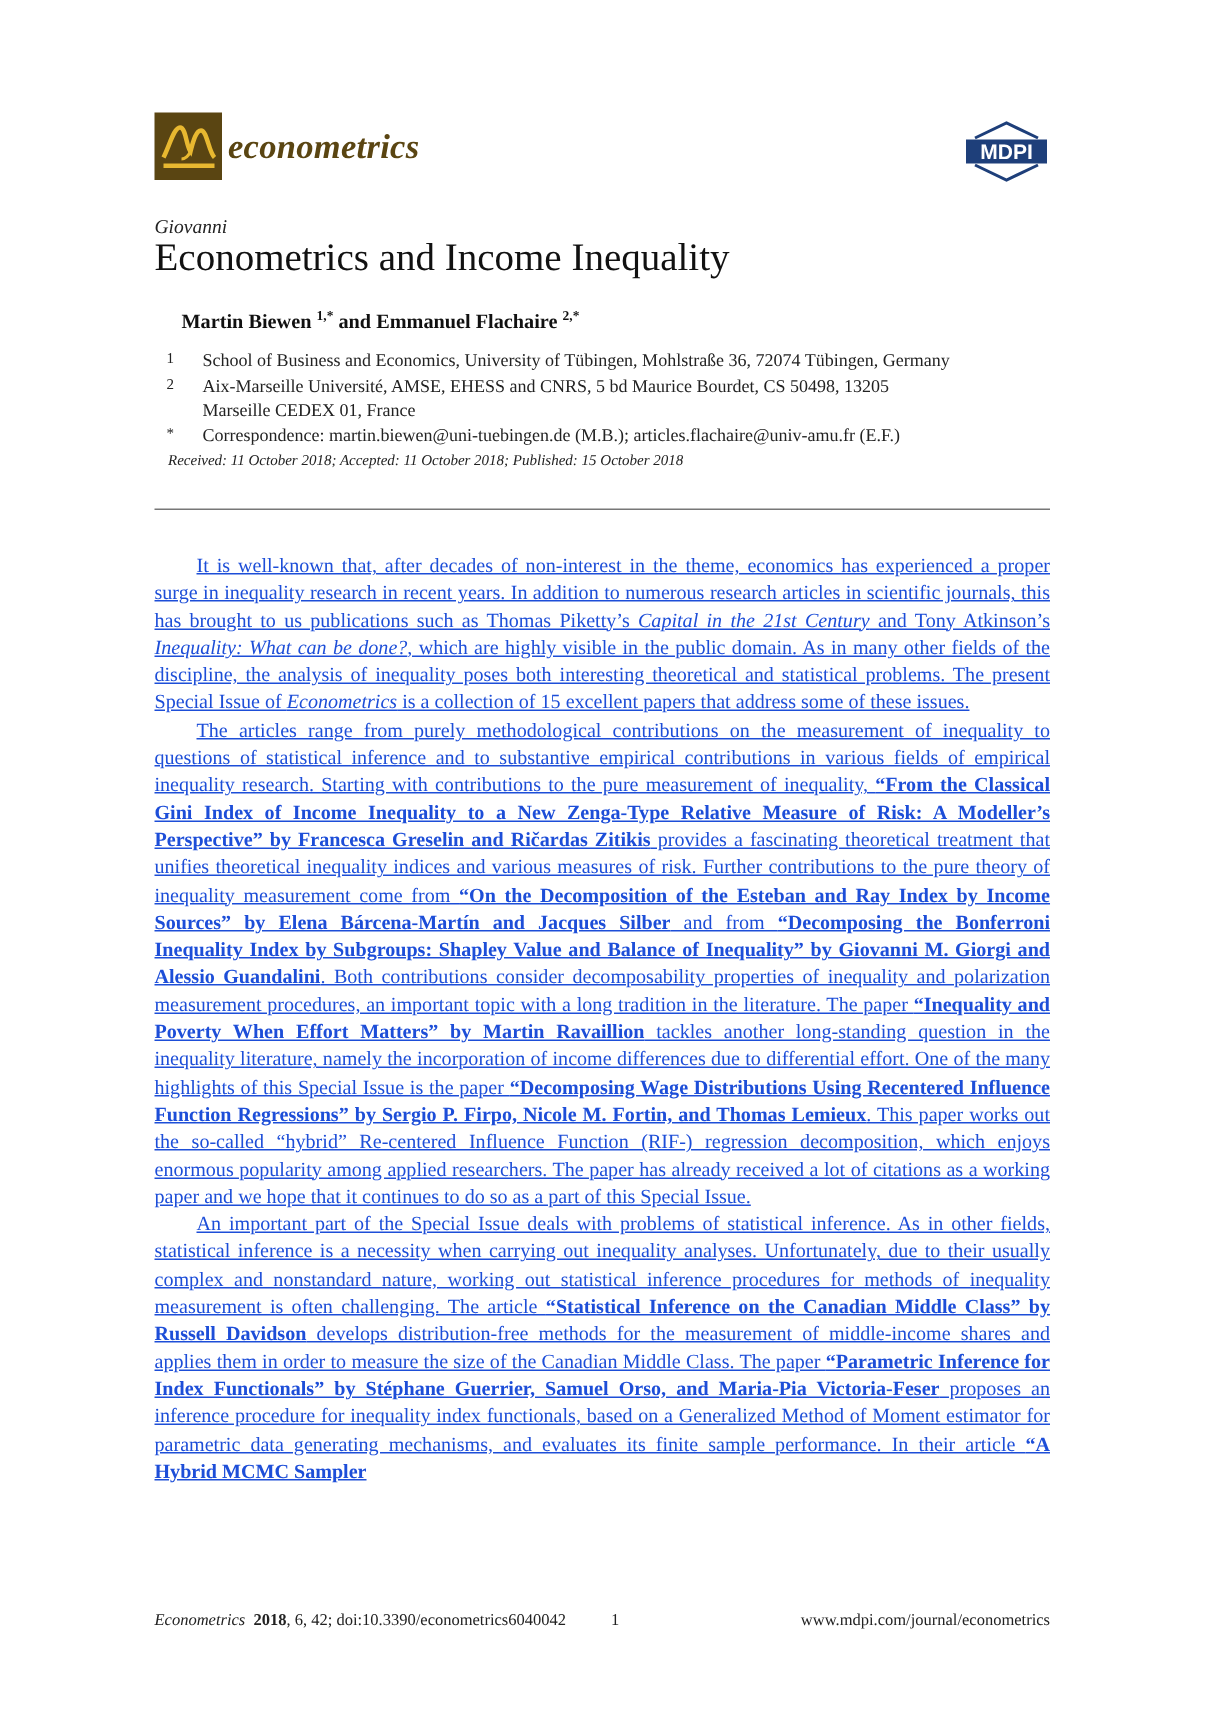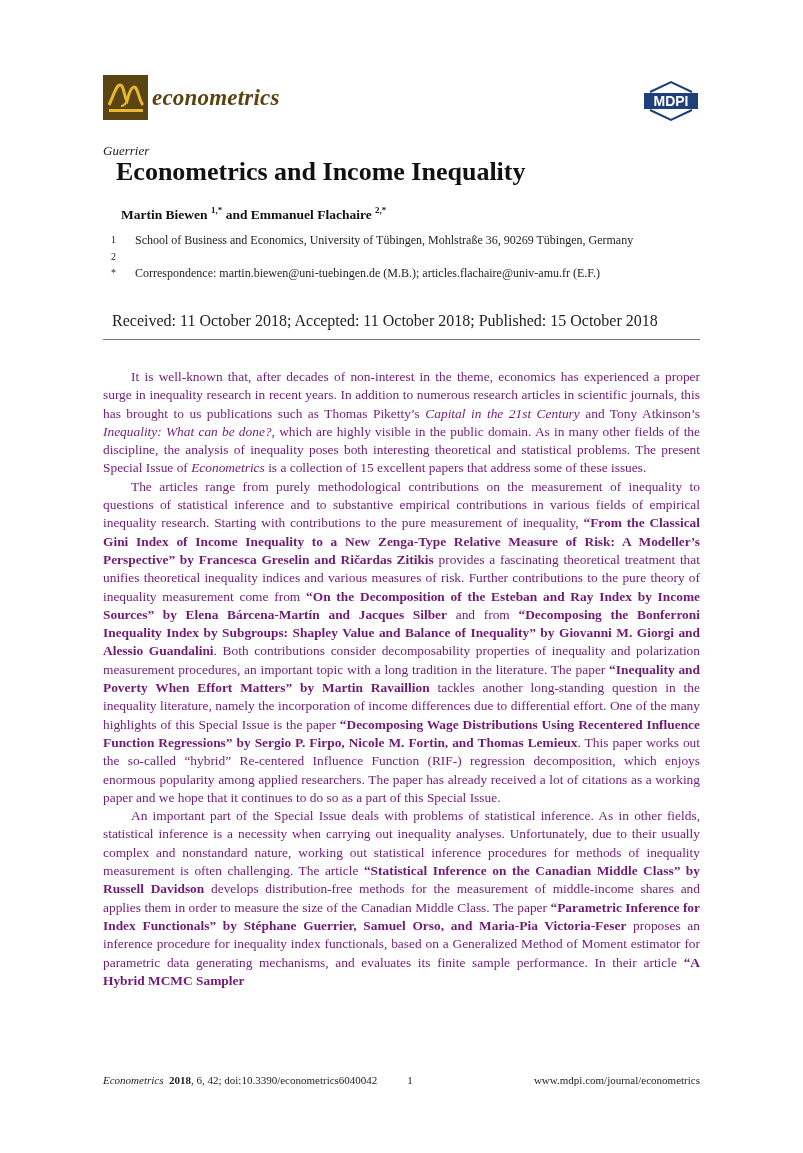--- a/index.html
+++ b/index.html
@@ -4,30 +4,30 @@
 <style>
   html, body { margin: 0; padding: 0; background: #ffffff; }
   body { width: 803px; height: 1153px; position: relative; overflow: hidden;
          font-family: "Liberation Serif", "DejaVu Serif", serif; color: #111; }
   .logo { position: absolute; left: 103px; top: 75px; display: flex; align-items: center; }
   .logo-box { width: 45px; height: 45px; background: #5a4512; position: relative; }
   .logo-box svg { position: absolute; left: 0; top: 0; }
   .logo-text { margin-left: 4px; font-style: italic; font-weight: bold; font-size: 23px; color: #5a4512; letter-spacing: 0.2px; }
   .mdpi { position: absolute; left: 640px; top: 80px; width: 62px; height: 42px; text-align: right; }
   .article-type { position: absolute; left: 103px; top: 143px; font-style: italic; font-size: 13px; color: #222; }
-  .title { position: absolute; left: 116px; top: 157px; font-size: 26px; font-weight: bold; color: #111; }
+  .title { position: absolute; left: 103px; top: 157px; font-size: 26px; font-weight: normal; color: #111; }
   .authors { position: absolute; left: 121px; top: 205px; font-size: 13.5px; font-weight: bold; }
   .authors sup { font-size: 9px; }
   .affils { position: absolute; left: 103px; top: 232px; font-size: 12px; line-height: 16.5px; color: #222; }
   .affil-row { display: flex; }
   .affil-mark { width: 24px; padding-left: 8px; font-size: 10px; }
   .affil-text { width: 570px; }
-  .dates { position: absolute; left: 112px; top: 312px; font-size: 16px; color: #222; }
+  .dates { position: absolute; left: 112px; top: 302px; font-size: 10px; color: #222; font-style: italic; }
   .rule { position: absolute; left: 103px; top: 339px; width: 597px; height: 1px; background: #777; }
-  .body { position: absolute; left: 103px; top: 368px; width: 597px; font-size: 13.4px; line-height: 18.3px; text-align: justify; color: #701a75; }
+  .body { position: absolute; left: 103px; top: 368px; width: 597px; font-size: 13.4px; line-height: 18.3px; text-align: justify; color: #1d4ed8; text-decoration: underline; }
   .body p { margin: 0; text-indent: 28px; }
   .body b { font-weight: bold; }
   .footer { position: absolute; left: 103px; top: 1074px; width: 597px; font-size: 11px; color: #222; display: flex; }
   .footer .journal { font-style: italic; }
   .footer .page-num { margin-left: 30px; }
   .footer .url { margin-left: auto; font-family: Liberation Serif, serif; }
 </style>
 </head>
 <body>
 
@@ -43,36 +43,37 @@
 </div>
 
 <div class="mdpi">
   <svg width="62" height="42" viewBox="0 0 62 42">
     <path d="M10 12 L31 2 L52 12 M10 30 L31 40 L52 30" fill="none" stroke="#1e3f7a" stroke-width="2"></path>
     <rect x="4" y="13" width="54" height="16" fill="#1e3f7a"></rect>
     <text x="31" y="26" text-anchor="middle" font-family="Liberation Sans, sans-serif" font-weight="bold" font-size="14" fill="#ffffff">MDPI</text>
   </svg>
 </div>
 
-<div class="article-type">Guerrier</div>
+<div class="article-type">Giovanni</div>
 <div class="title">Econometrics and Income Inequality</div>
 
 <div class="authors">
   <span>Martin Biewen</span>
   <sup>1,*</sup><span> and </span><span>Emmanuel Flachaire</span>
   <sup>2,*</sup>
 </div>
 
 <div class="affils">
   <div class="affil-row">
     <span class="affil-mark">1</span>
-    <span class="affil-text">School of Business and Economics, University of Tübingen, Mohlstraße 36, 90269 Tübingen, Germany</span>
+    <span class="affil-text">School of Business and Economics, University of Tübingen, Mohlstraße 36, 72074 Tübingen, Germany</span>
   </div>
   <div class="affil-row">
     <span class="affil-mark">2</span>
+    <span class="affil-text" style="width:470px">Aix-Marseille Université, AMSE, EHESS and CNRS, 5 bd Maurice Bourdet, CS 50498, 13205 Marseille CEDEX 01, France</span>
   </div>
   <div class="affil-row">
     <span class="affil-mark">*</span>
     <span class="affil-text">Correspondence: martin.biewen@uni-tuebingen.de (M.B.); articles.flachaire@univ-amu.fr (E.F.)</span>
   </div>
 </div>
 
 <div class="dates">Received: 11 October 2018; Accepted: 11 October 2018; Published: 15 October 2018</div>
 <div class="rule"></div>
 

